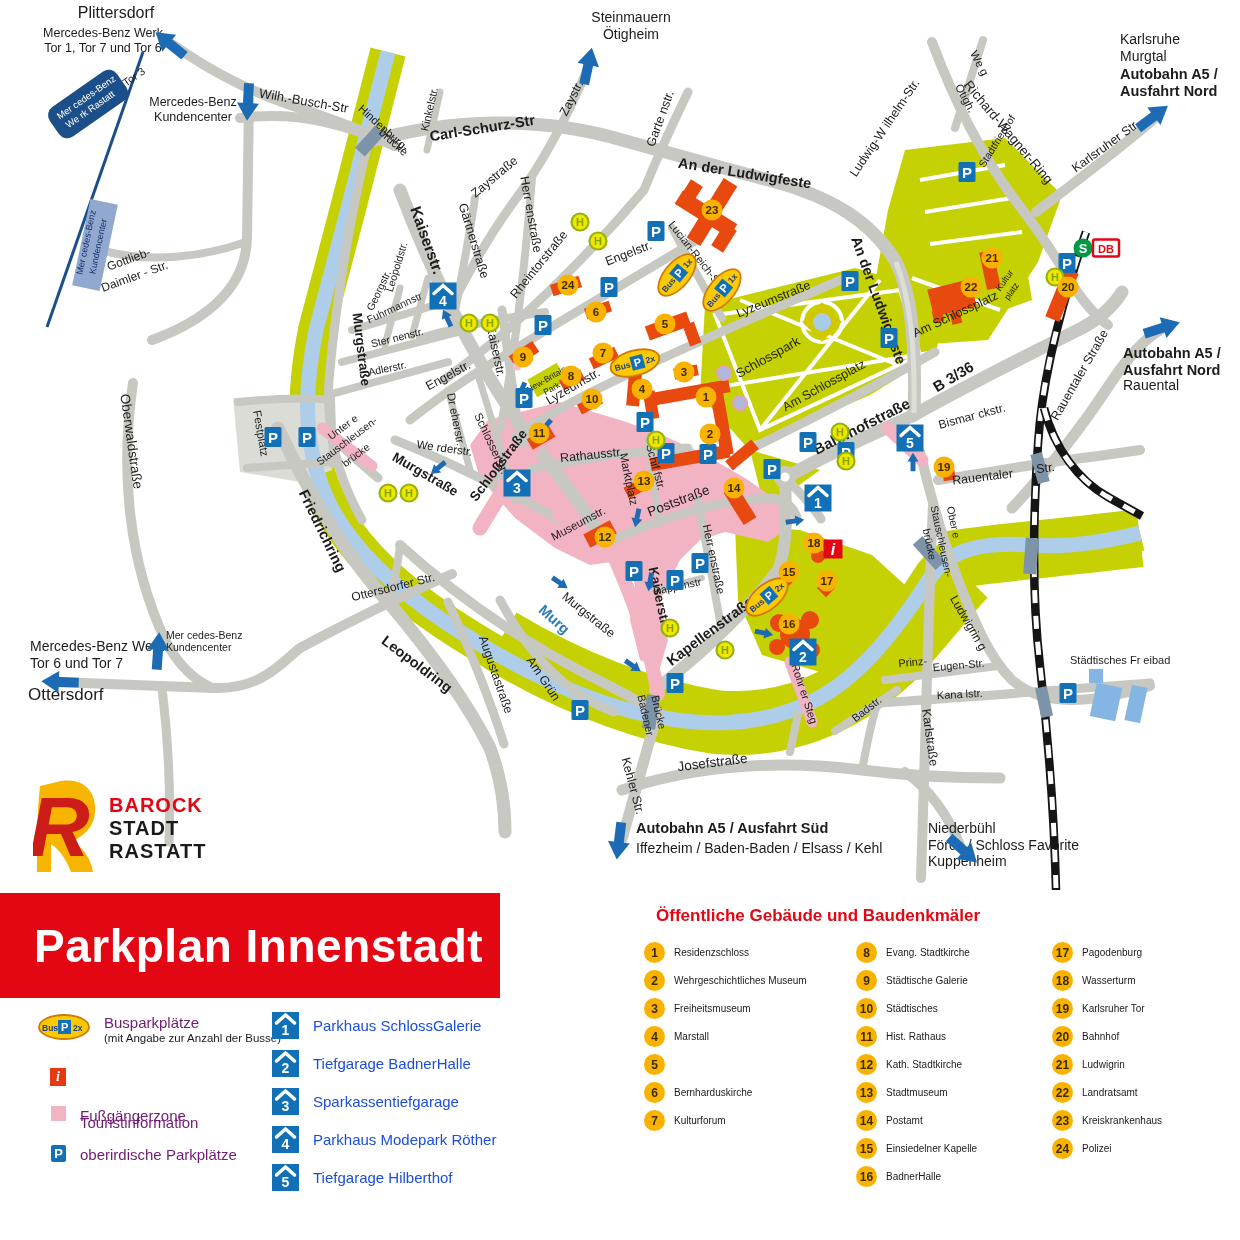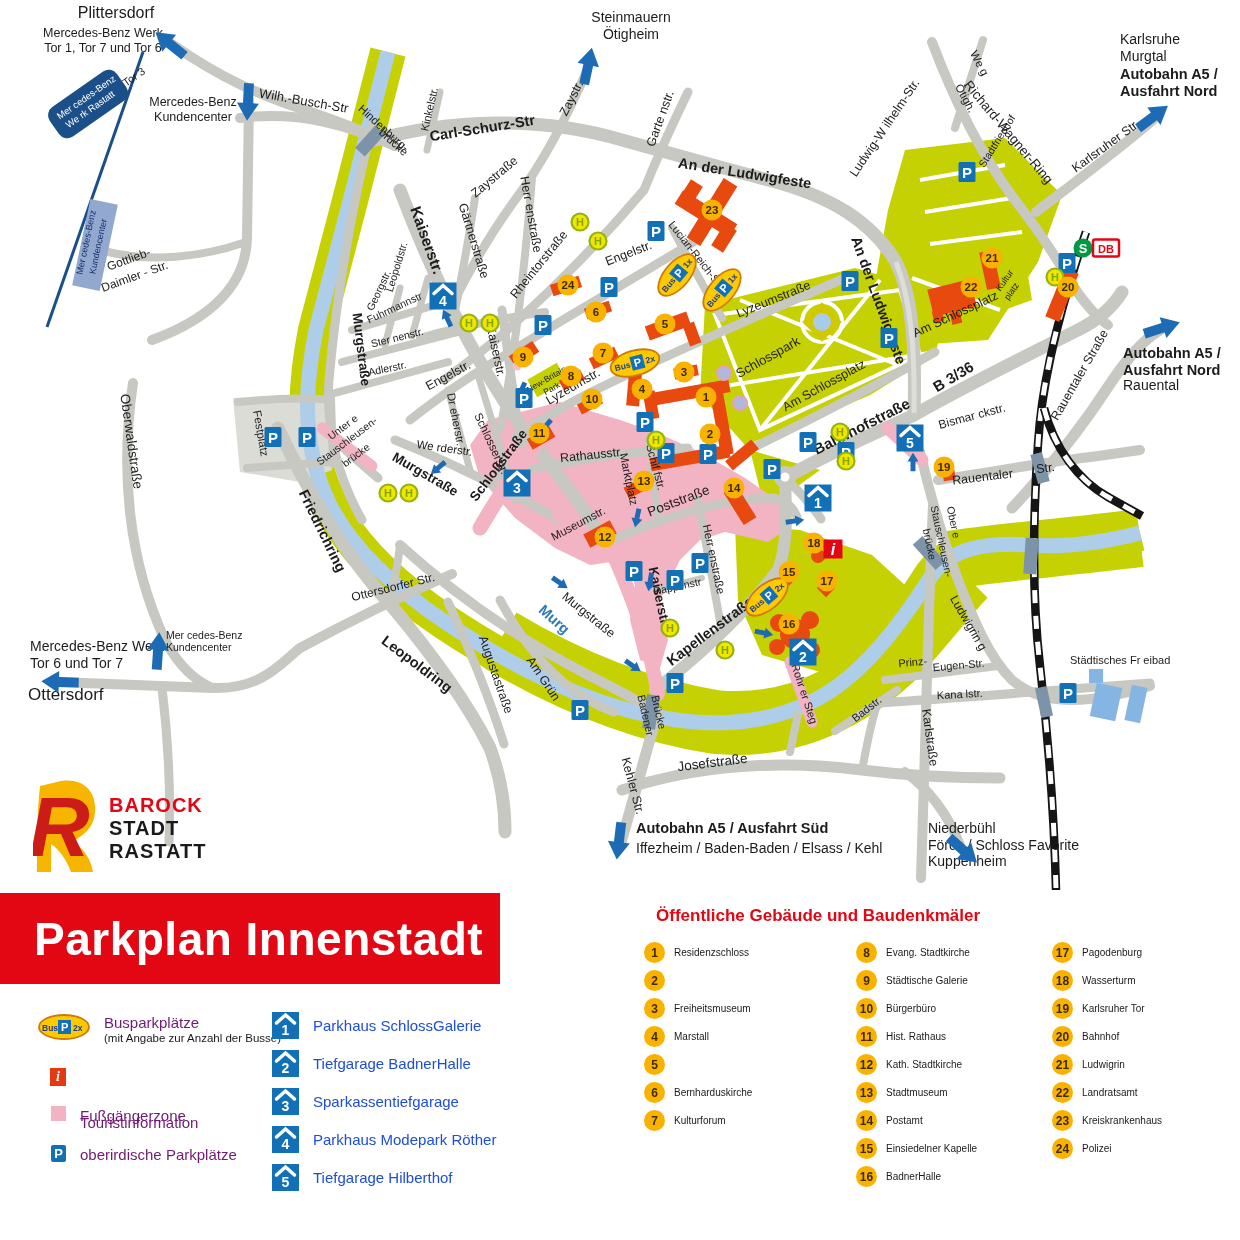--- a/index.html
+++ b/index.html
@@ -1,20 +1,20 @@
 <!DOCTYPE html>
 <html><head>
 <meta charset="utf-8">
 <style>
   html,body{margin:0;padding:0;background:#fff;}
   body{font-family:"Liberation Sans",sans-serif;width:1240px;height:1240px;position:relative;overflow:hidden;}
   #stage{position:absolute;inset:0;width:1240px;height:1240px;background:#fff;}
   #map-wrap{position:absolute;left:0;top:0;width:1240px;height:893px;}
   svg text{font-family:"Liberation Sans",sans-serif;}
-  .banner{position:absolute;left:0;top:893px;width:500px;height:91px;background:#e30613;display:flex;align-items:center;}
+  .banner{position:absolute;left:0;top:893px;width:500px;height:105px;background:#e30613;display:flex;align-items:center;}
   .banner span{color:#fff;font-size:46px;font-weight:700;letter-spacing:.5px;padding-left:34px;}
   .logo{position:absolute;left:33px;top:778px;width:240px;height:100px;display:flex;gap:10px;}
   .logo-text{display:flex;flex-direction:column;justify-content:center;line-height:23px;font-size:20px;font-weight:700;letter-spacing:1px;}
   .logo-text .l1{color:#e30613;}
   .logo-text .l2,.logo-text .l3{color:#1a1a1a;}
   .legend{position:absolute;left:0;top:984px;width:640px;height:256px;}
   .leg-row{position:absolute;display:flex;align-items:flex-start;gap:14px;}
   .leg-label{font-size:15px;color:#701a75;line-height:18px;}
   .leg-sub{font-size:11.5px;color:#1a1a1a;}
   .ped-swatch{width:15px;height:15px;background:#f2b3c3;}
@@ -745,20 +745,21 @@
 
   <div class="poi">
     <div class="poi-title">Öffentliche Gebäude und Baudenkmäler</div>
     <div class="poi-col" id="poi-col-0" style="left:10px;">
         <div class="poi-item">
           <div class="poi-num">1</div>
           <div class="poi-label">Residenzschloss</div>
         </div>
         <div class="poi-item">
           <div class="poi-num">2</div>
+          <div class="poi-label">Wehrgeschichtliches Museum</div>
         </div>
         <div class="poi-item">
           <div class="poi-num">3</div>
           <div class="poi-label">Freiheitsmuseum</div>
         </div>
         <div class="poi-item">
           <div class="poi-num">4</div>
           <div class="poi-label">Marstall</div>
         </div>
         <div class="poi-item">
@@ -777,21 +778,21 @@
         <div class="poi-item">
           <div class="poi-num">8</div>
           <div class="poi-label">Evang. Stadtkirche</div>
         </div>
         <div class="poi-item">
           <div class="poi-num">9</div>
           <div class="poi-label">Städtische Galerie</div>
         </div>
         <div class="poi-item">
           <div class="poi-num">10</div>
-          <div class="poi-label">Bürgerbüro</div>
+          <div class="poi-label">Städtisches</div>
         </div>
         <div class="poi-item">
           <div class="poi-num">11</div>
           <div class="poi-label">Hist. Rathaus</div>
         </div>
         <div class="poi-item">
           <div class="poi-num">12</div>
           <div class="poi-label">Kath. Stadtkirche</div>
         </div>
         <div class="poi-item">

